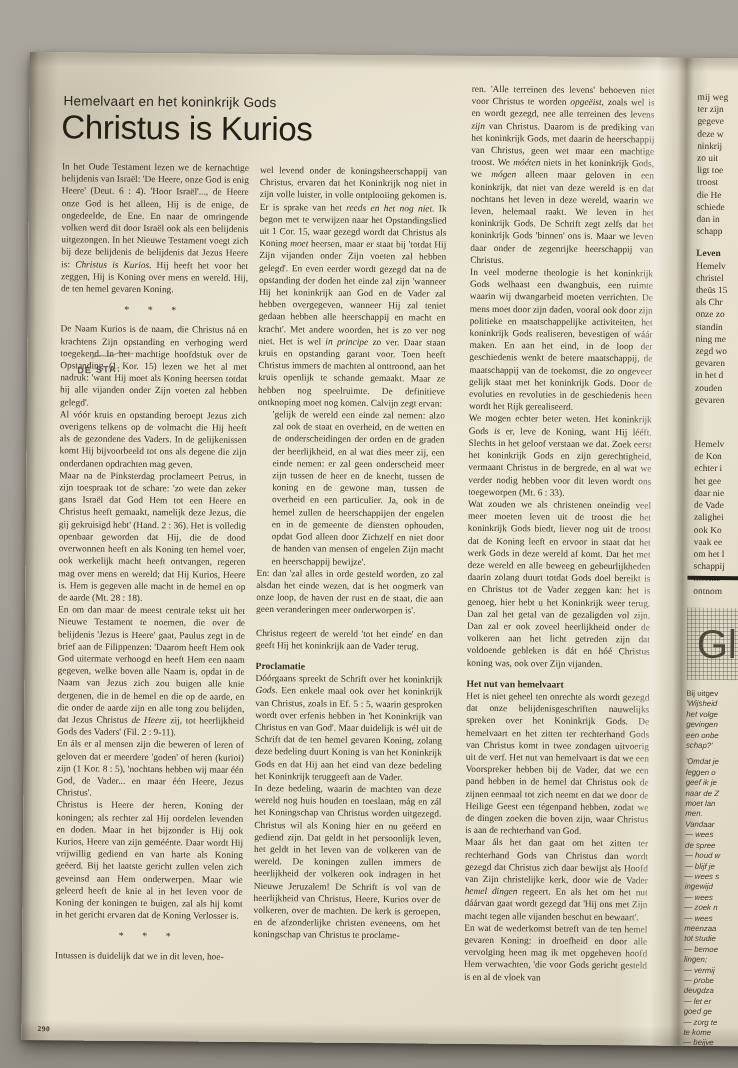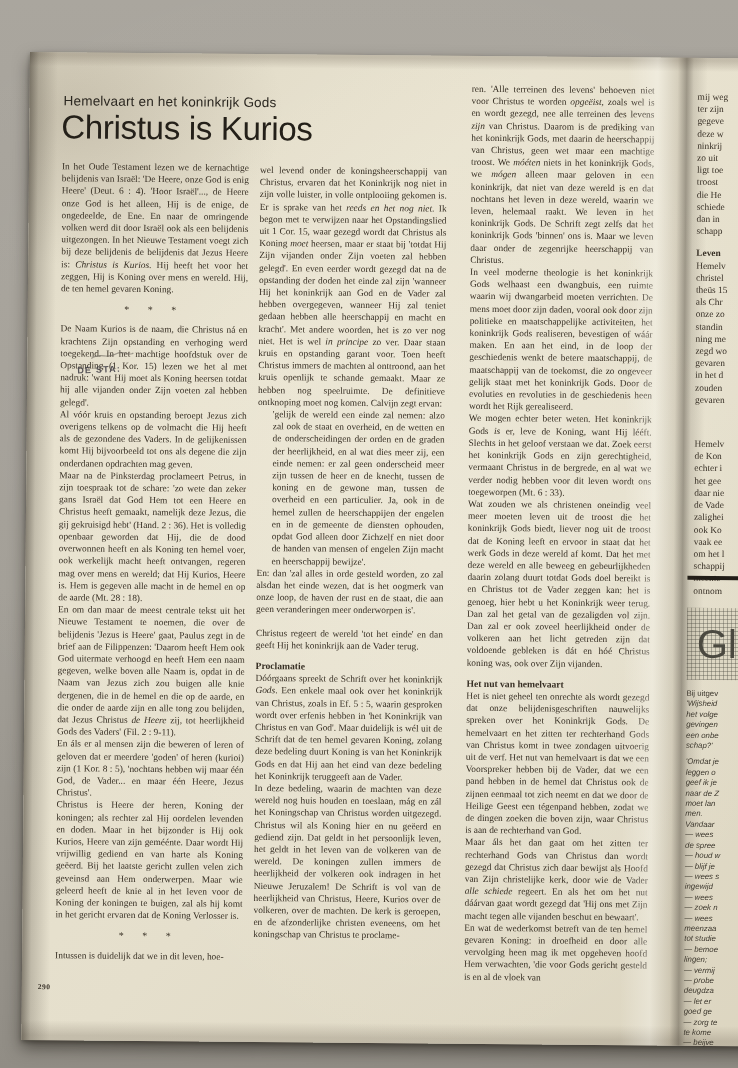--- a/index.html
+++ b/index.html
@@ -47,21 +47,21 @@
   .para.quote{padding-left:15px;}
   .sep{text-align:center;letter-spacing:8px;font-size:10px;padding:9px 0 7px;color:#362e23;}
   .subhead{font-weight:bold;font-size:9.6px;margin-top:9px;}
   .stamp{
     position:absolute;left:50px;top:312px;transform:rotate(-3deg);
     font-family:"Liberation Sans",sans-serif;font-weight:bold;font-size:9px;
     letter-spacing:1.2px;color:#3e3b44;opacity:.85;
   }
   .scribble{position:absolute;left:62px;top:296px;opacity:.6;}
   .page-number{
-    position:absolute;left:16px;top:930px;
+    position:absolute;left:16px;top:972px;
     font-weight:bold;font-size:7.5px;color:#3a332a;letter-spacing:.5px;
   }
   .right-col{
     position:absolute;left:668px;top:33px;width:140px;
     font-size:9.4px;line-height:12.2px;color:#372f25;
   }
   .frag{white-space:nowrap;}
   .frag.b{font-weight:bold;}
   .frag.i{font-style:italic;}
   .frag.g1{margin-top:10px;}
@@ -112,21 +112,21 @@
         <p class="para">Dóórgaans spreekt de Schrift over het koninkrijk <i>Gods</i>. Een enkele maal ook over het koninkrijk van Christus, zoals in Ef. 5 : 5, waarin gesproken wordt over erfenis hebben in 'het Koninkrijk van Christus en van God'. Maar duidelijk is wél uit de Schrift dat de ten hemel gevaren Koning, zolang deze bedeling duurt Koning is van het Koninkrijk Gods en dat Hij aan het eind van deze bedeling het Koninkrijk teruggeeft aan de Vader.</p>
         <p class="para">In deze bedeling, waarin de machten van deze wereld nog huis houden en toeslaan, mág en zál het Koningschap van Christus worden uitgezegd. Christus wil als Koning hier en nu geëerd en gediend zijn. Dat geldt in het persoonlijk leven, het geldt in het leven van de volkeren van de wereld. De koningen zullen immers de heerlijkheid der volkeren ook indragen in het Nieuwe Jeruzalem! De Schrift is vol van de heerlijkheid van Christus, Heere, Kurios over de volkeren, over de machten. De kerk is geroepen, en de afzonderlijke christen eveneens, om het koningschap van Christus te proclame-</p>
       </div>
     <div class="col" id="col3">
         <p class="para">ren. 'Alle terreinen des levens' behoeven niet voor Christus te worden <i>opgeëist</i>, zoals wel is en wordt gezegd, nee alle terreinen des levens <i>zijn</i> van Christus. Daarom is de prediking van het koninkrijk Gods, met daarin de heerschappij van Christus, geen wet maar een machtige troost. We <i>móéten</i> niets in het koninkrijk Gods, we <i>mógen</i> alleen maar geloven in een koninkrijk, dat niet van deze wereld is en dat nochtans het leven in deze wereld, waarin we leven, helemaal raakt. We leven in het koninkrijk Gods. De Schrift zegt zelfs dat het koninkrijk Gods 'binnen' ons is. Maar we leven daar onder de zegenrijke heerschappij van Christus.</p>
         <p class="para">In veel moderne theologie is het koninkrijk Gods welhaast een dwangbuis, een ruimte waarin wij dwangarbeid moeten verrichten. De mens moet door zijn daden, vooral ook door zijn politieke en maatschappelijke activiteiten, het koninkrijk Gods realiseren, bevestigen of wáár maken. En aan het eind, in de loop der geschiedenis wenkt de betere maatschappij, de maatschappij van de toekomst, die zo ongeveer gelijk staat met het koninkrijk Gods. Door de evoluties en revoluties in de geschiedenis heen wordt het Rijk gerealiseerd.</p>
         <p class="para">We mogen echter beter weten. Het koninkrijk Gods <i>is</i> er, leve de Koning, want Hij lééft. Slechts in het geloof verstaan we dat. Zoek eerst het koninkrijk Gods en zijn gerechtigheid, vermaant Christus in de bergrede, en al wat we verder nodig hebben voor dit leven wordt ons toegeworpen (Mt. 6 : 33).</p>
         <p class="para">Wat zouden we als christenen oneindig veel meer moeten leven uit de troost die het koninkrijk Gods biedt, liever nog uit de troost dat de Koning leeft en ervoor in staat dat het werk Gods in deze wereld af komt. Dat het met deze wereld en alle beweeg en gebeurlijkheden daarin zolang duurt totdat Gods doel bereikt is en Christus tot de Vader zeggen kan: het is genoeg, hier hebt u het Koninkrijk weer terug. Dan zal het getal van de gezaligden vol zijn. Dan zal er ook zoveel heerlijkheid onder de volkeren aan het licht getreden zijn dat voldoende gebleken is dát en hóé Christus koning was, ook over Zijn vijanden.</p>
         <div class="subhead">Het nut van hemelvaart</div>
         <p class="para">Het is niet geheel ten onrechte als wordt gezegd dat onze belijdenisgeschriften nauwelijks spreken over het Koninkrijk Gods. De hemelvaart en het zitten ter rechterhand Gods van Christus komt in twee zondagen uitvoerig uit de verf. Het nut van hemelvaart is dat we een Voorspreker hebben bij de Vader, dat we een pand hebben in de hemel dat Christus ook de zijnen eenmaal tot zich neemt en dat we door de Heilige Geest een tégenpand hebben, zodat we de dingen zoeken die boven zijn, waar Christus is aan de rechterhand van God.</p>
-        <p class="para">Maar áls het dan gaat om het zitten ter rechterhand Gods van Christus dan wordt gezegd dat Christus zich daar bewijst als Hoofd van Zijn christelijke kerk, door wie de Vader <i>alle schiede</i> regeert. En als het om het nut dáárvan gaat wordt gezegd dat 'Hij ons met Zijn macht tegen alle vijanden beschut en bewaart'.</p>
+        <p class="para">Maar áls het dan gaat om het zitten ter rechterhand Gods van Christus dan wordt gezegd dat Christus zich daar bewijst als Hoofd van Zijn christelijke kerk, door wie de Vader <i>hemel dingen</i> regeert. En als het om het nut dáárvan gaat wordt gezegd dat 'Hij ons met Zijn macht tegen alle vijanden beschut en bewaart'.</p>
         <p class="para">En wat de wederkomst betreft van de ten hemel gevaren Koning: in droefheid en door alle vervolging heen mag ik met opgeheven hoofd Hem verwachten, 'die voor Gods gericht gesteld is en al de vloek van</p>
       </div>
 
     <svg class="scribble" width="46" height="14" viewBox="0 0 46 14">
       <path d="M2,10 C10,3 18,11 27,5 C34,1 41,8 44,4" fill="none" stroke="#6b655c" stroke-width="1.2"></path>
     </svg>
     <div class="stamp">DE STA:</div>
 
     <div class="page-number">290</div>
 

